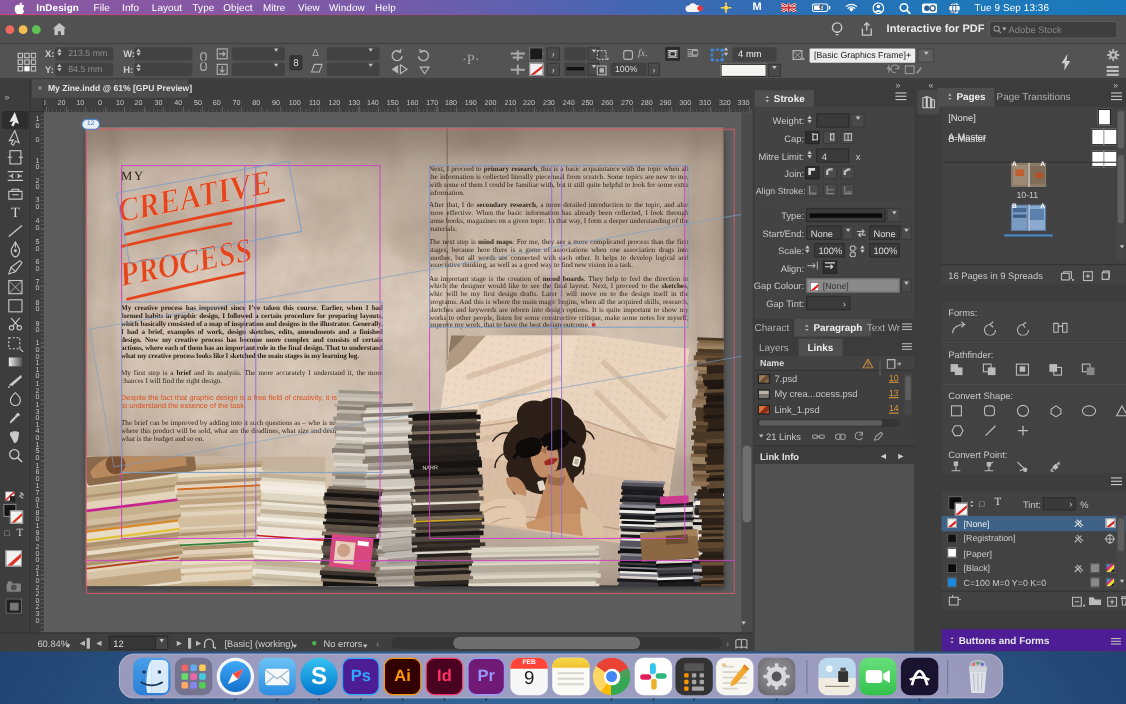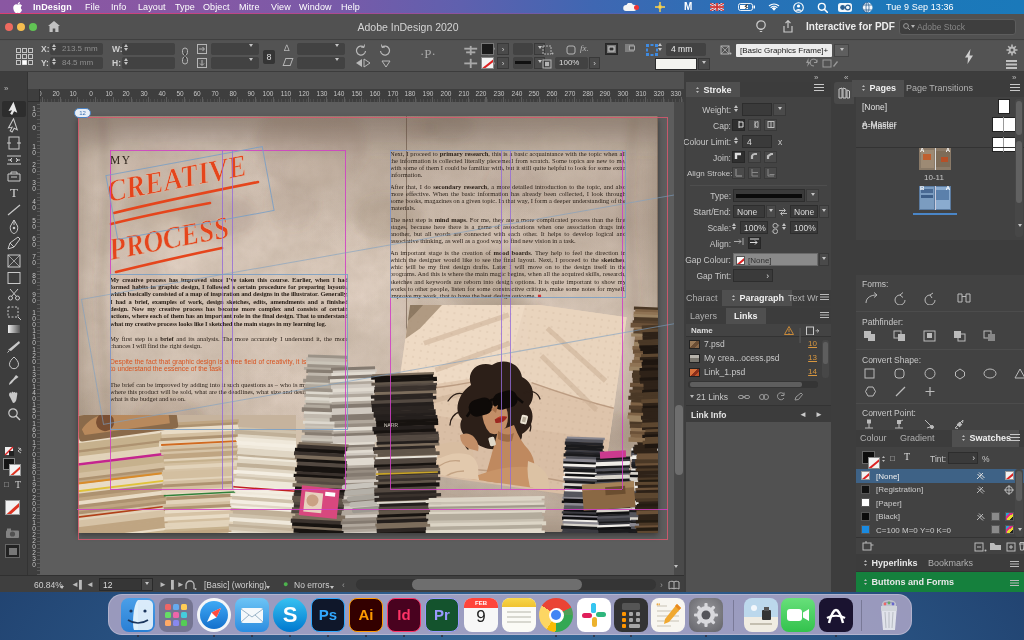--- a/index.html
+++ b/index.html
@@ -115,21 +115,20 @@
 </div>
 <div style="position:absolute;left:0;top:13px;width:1024px;height:1.5px;background:linear-gradient(90deg,rgba(226,60,110,.9) 0%,rgba(208,62,130,.55) 35%,rgba(190,70,150,.25) 55%,rgba(190,70,150,0) 75%)"></div>
 <div id="win">
  <div id="titlebar">
   <div class="tl" style="left:5px;background:#ee6a5f"></div>
   <div class="tl" style="left:17px;background:#f5bd4f"></div>
   <div class="tl" style="left:29px;background:#61c354"></div>
   <svg style="position:absolute;left:48px;top:7px" width="12" height="11">
         <path d="M6 0L0 5h1.5v6h3.2V7.5h2.6V11h3.2V5H12z" fill="#c2c2c2"></path>
       </svg>
-  <div style="position:absolute;left:0;top:0;width:816px;text-align:center;line-height:26px;color:#d4d4d4;font-size:10.5px">Adobe InDesign 2020</div>
   <svg style="position:absolute;left:755px;top:6px" width="12" height="14">
         <circle cx="6" cy="5" r="4.2" fill="none" stroke="#c9c9c9" stroke-width="1.3"></circle>
         <path d="M4.5 9.5h3M4.8 11.5h2.4" stroke="#c9c9c9" stroke-width="1.2"></path>
       </svg>
   <svg style="position:absolute;left:782px;top:6px" width="12" height="14">
         <path d="M2 6v6h8V6" fill="none" stroke="#c9c9c9" stroke-width="1.2"></path>
         <path d="M6 8V1M3.5 3.2L6 .7l2.5 2.5" fill="none" stroke="#c9c9c9" stroke-width="1.2"></path>
       </svg>
   <div style="position:absolute;left:806px;top:0;line-height:26px;color:#ececec;font-size:10px;font-weight:bold">Interactive for PDF &nbsp;<i class="tri" style="border-top-color:#bbb;border-left-width:3px;border-right-width:3px;border-top-width:4px"></i></div>
   <div style="position:absolute;left:899px;top:5px;width:117px;height:16px;background:#3e3e3e;border:1px solid #5d5d5d;border-radius:3px;color:#878787;font-size:8.5px;line-height:14px;padding-left:3px"><svg width="8" height="8" style="vertical-align:-1px">
@@ -292,20 +291,23 @@
   <svg style="position:absolute;left:1006px;top:3px" width="12" height="12">
         <g fill="#b9b9b9">
           <circle cx="6" cy="6" r="3.4"></circle>
           <g stroke="#b9b9b9" stroke-width="1.6">
             <path d="M6 0.5v3M6 8.5v3M0.5 6h3M8.5 6h3M2.2 2.2l2 2M7.8 7.8l2 2M9.8 2.2l-2 2M4.2 7.8l-2 2"></path>
           </g>
         </g>
         <circle cx="6" cy="6" r="1.5" fill="#535353"></circle>
       </svg>
   <div style="position:absolute;left:1006px;top:19px;width:11px;height:1.5px;background:#c0c0c0;box-shadow:0 3.5px #c0c0c0,0 7px #c0c0c0"></div>
+ </div>
+ <div id="tabbar">
+  <div id="doctab"><span style="padding:0 5px;color:#bbb;font-weight:normal">×</span>My Zine.indd @ 61% [GPU Preview]</div>
  </div>
  <div id="toolbar">
   <span style="position:absolute;left:4px;top:12px;color:#b9b9b9;font-size:8px">»</span>
   <div style="position:absolute;left:2px;top:29px;width:24px;height:16px;background:#2d2d2d;border-radius:2px"></div>
   <svg class="tool" style="top:29px" width="18" height="16" viewBox="0 0 18 16">
         <path d="M7 1l6 10-3.4-.8-1.2 4-2.2-.7 1.2-4L4 11z" fill="#e8e8e8" transform="rotate(12 9 8)"></path>
       </svg>
   <svg class="tool" style="top:46px" width="18" height="16" viewBox="0 0 18 16">
         <path d="M7 1l6 10-3.4-.8-1.2 4-2.2-.7 1.2-4L4 11z" fill="none" stroke="#c9c9c9" transform="rotate(12 9 8)"></path>
       </svg>
@@ -1328,21 +1330,21 @@
    <div class="pbtn sel" style="left:46px;top:22px"><svg width="10" height="9">
             <path d="M5 1v7M5 2h4v5H5" stroke="#ddd" fill="none"></path>
           </svg></div>
    <div class="pbtn" style="left:62px;top:22px"><svg width="10" height="9">
             <path d="M5 1v7M5 4.5a3 3 0 0 1 3-3v6a3 3 0 0 1-3-3" stroke="#bbb" fill="none"></path>
           </svg></div>
    <div class="pbtn" style="left:78px;top:22px"><svg width="10" height="9">
             <rect x="2" y="1.5" width="6" height="6" stroke="#bbb" fill="none"></rect>
             <path d="M5 1v7" stroke="#bbb"></path>
           </svg></div>
-   <span class="plab" style="right:100px;top:40px">Colour Limit:</span>
+   <span class="plab" style="right:100px;top:40px">Mitre Limit:</span>
         <span class="plab" style="left:48px;top:40px;color:#999;line-height:3px"><i class="triu" style="border-bottom-width:3px;border-left-width:2px;border-right-width:2px"></i><br><i class="tri" style="border-top-width:3px;border-left-width:2px;border-right-width:2px"></i></span>
         <div class="pfield" style="left:56px;top:38px;width:30px;height:13px;line-height:12px;padding-left:4px">4</div>
         <span class="plab" style="left:92px;top:40px">x</span>
    <span class="plab" style="right:100px;top:56px">Join:</span>
    <div class="pbtn sel" style="left:46px;top:54px"><svg width="10" height="9">
             <path d="M2 7V2h5" stroke="#ddd" stroke-width="2.4" fill="none"></path>
           </svg></div>
    <div class="pbtn" style="left:62px;top:54px"><svg width="10" height="9">
             <path d="M2 7V4a3 3 0 0 1 3-2h2" stroke="#bbb" stroke-width="2.2" fill="none"></path>
           </svg></div>
@@ -1513,20 +1515,35 @@
           <span style="position:absolute;left:1px;top:-1px;color:#fff;font-size:6px;font-weight:bold">B</span>
           <span style="position:absolute;right:1px;top:-1px;color:#fff;font-size:6px;font-weight:bold">A</span>
           <div style="position:absolute;left:16px;top:0;width:1px;height:24px;background:#ccd"></div>
         </div>
     <div style="position:absolute;left:57px;top:116px;width:44px;height:2px;background:#4a86c8"></div>
     <div style="position:absolute;right:1px;top:2px;width:8px;height:138px;background:#474747;border-radius:3px"></div>
     <div style="position:absolute;right:2px;top:4px;width:6px;height:34px;background:#616161;border-radius:3px"></div>
     <div style="position:absolute;right:2px;top:44px;width:6px;height:62px;background:#616161;border-radius:3px"></div>
     <span style="position:absolute;right:2px;top:126px;color:#999;font-size:7px"><i class="tri"></i></span>
   </div>
+  <div style="position:absolute;left:172px;top:168px;width:168px;height:18px;background:#424242;border-top:1px solid #333">
+    <span class="plab" style="left:6px;top:5px">16 Pages in 9 Spreads</span>
+    <svg style="position:absolute;left:108px;top:5px" width="13" height="10">
+          <rect x="1" y="2.5" width="7" height="6" fill="none" stroke="#bbb"></rect>
+          <path d="M3 2.5V1h7v6h-1.5" fill="none" stroke="#bbb"></path>
+          <circle cx="11.5" cy="8.5" r="1" fill="#bbb"></circle>
+        </svg>
+    <svg style="position:absolute;left:128px;top:5px" width="10" height="10">
+          <rect x="1" y="1" width="8" height="8" fill="none" stroke="#bbb"></rect>
+          <path d="M5 3v4M3 5h4" stroke="#bbb"></path>
+        </svg>
+    <svg style="position:absolute;left:144px;top:4px" width="10" height="10">
+          <path d="M2 3h6v6H2zM3 3V1.5h5.5V8" fill="none" stroke="#bbb"></path>
+        </svg>
+  </div>
   <div class="pbody" style="left:172px;top:203px;width:168px;height:155px;background:#424242">
     <span class="plab" style="left:6px;top:4px">Forms:</span>
     <svg style="position:absolute;left:8px;top:16px" width="120" height="14" fill="none" stroke="#bbb">
           <path d="M2 12C2 6 8 4 12 4M10 1.5l3 2.5-3 2.5"></path>
           <path d="M36 4a5 5 0 1 0 5 5M36 4l3-2.5M36 4l3 2.5"></path>
           <path d="M66 2a5 5 0 1 0 5 5M66 2l3-2M66 2l2 3" transform="translate(0 2)"></path>
           <path d="M96 3h4v8h-4zM104 3h4v8h-4zM100 5.5h4" transform="translate(-2 0)"></path>
         </svg>
     <div style="position:absolute;left:0;top:36px;width:168px;height:1px;background:#363636;border-bottom:1px solid #4c4c4c"></div>
     <span class="plab" style="left:6px;top:42px">Pathfinder:</span>
@@ -1578,28 +1595,20 @@
           </g>
           <g transform="translate(60 0)">
             <path d="M1 1l8 8M3 9l6-2"></path>
             <circle cx="8" cy="8" r="1.5" fill="#bbb"></circle>
           </g>
           <g transform="translate(90 0)">
             <path d="M1 9L9 1M1 9l3 .5M9 1l-.5 3"></path>
             <rect x="4" y="4" width="3" height="3" fill="#bbb" transform="rotate(45 5.5 5.5)"></rect>
           </g>
         </svg>
-  </div>
-  <div style="position:absolute;left:172px;top:358px;width:168px;height:17px;background:#3c3c3c">
-    <span class="ptab" style="left:4px;top:0">Colour</span>
-    <span class="ptab" style="left:44px;top:0">Gradient</span>
-    <div class="ptab on" style="left:96px;top:0"><svg width="7" height="8" style="vertical-align:-1px">
-            <path d="M2 3L3.5 1L5 3Z" fill="#bbb"></path>
-            <path d="M2 5L3.5 7L5 5Z" fill="#bbb"></path>
-          </svg> Swatches</div>
   </div>
   <div class="hamb" style="left:326px;top:362px">
         <div style="width:10px;height:1.4px;background:#c9c9c9;box-shadow:0 3px #c9c9c9,0 6px #c9c9c9"></div>
       </div>
   <div class="pbody" style="left:172px;top:375px;width:168px;height:107px;background:#424242">
     <div style="position:absolute;left:6px;top:4px;width:13px;height:13px;background:#0d0d0d;border:1px solid #666"></div>
     <div style="position:absolute;left:12px;top:10px;width:12px;height:12px;background:#f2f2f2;border:1px solid #888;overflow:hidden">
           <div style="position:absolute;left:-2px;top:4px;width:18px;height:2.2px;background:#d22;transform:rotate(-40deg)"></div>
         </div>
     <span style="position:absolute;left:24px;top:2px"><svg width="7" height="8">
@@ -1671,31 +1680,21 @@
           </svg>
       <svg style="position:absolute;left:150px;top:4px" width="10" height="10">
             <rect x="1" y="1" width="8" height="8" fill="none" stroke="#bbb"></rect>
             <path d="M5 3v4M3 5h4" stroke="#bbb"></path>
           </svg>
       <svg style="position:absolute;left:162px;top:3px" width="8" height="10">
             <path d="M1 3h6M2 3V1.5h4V3M2 3l.5 6h3L6 3" fill="none" stroke="#bbb"></path>
           </svg>
     </div>
   </div>
-  <div style="position:absolute;left:172px;top:482px;width:168px;height:18px;background:#3c3c3c;border-bottom:1px solid #333">
-    <b style="position:absolute;left:6px;top:4px;color:#e8e8e8;font-size:9px"><svg width="7" height="8" style="vertical-align:-1px">
-            <path d="M2 3L3.5 1L5 3Z" fill="#bbb"></path>
-            <path d="M2 5L3.5 7L5 5Z" fill="#bbb"></path>
-          </svg> Hyperlinks</b>
-    <span class="ptab" style="left:72px;top:1px">Bookmarks</span>
-    <div class="hamb" style="left:154px;top:7px">
-          <div style="width:9px;height:1.4px;background:#bbb;box-shadow:0 2.5px #bbb,0 5px #bbb"></div>
-        </div>
-  </div>
-  <div style="position:absolute;left:172px;top:500px;width:168px;height:20px;background:#15803d">
+  <div style="position:absolute;left:172px;top:500px;width:168px;height:20px;background:#4c1d95">
     <b style="position:absolute;left:6px;top:5px;color:#e8e8e8;font-size:9px"><svg width="7" height="8" style="vertical-align:-1px">
             <path d="M2 3L3.5 1L5 3Z" fill="#bbb"></path>
             <path d="M2 5L3.5 7L5 5Z" fill="#bbb"></path>
           </svg> Buttons and Forms</b>
     <div class="hamb" style="left:154px;top:8px">
           <div style="width:9px;height:1.4px;background:#bbb;box-shadow:0 2.5px #bbb,0 5px #bbb"></div>
         </div>
   </div>
  </div>
 </div>
@@ -1731,30 +1730,30 @@
         <path d="M24 10L14.5 14.5 10 24l9.5-4.5z" fill="#fff"></path>
         <path d="M24 10L14.5 14.5l5 5z" fill="#ff4b3e"></path>
       </svg></div>
  <div class="dicon" style="left:126px;background:linear-gradient(180deg,#6cc4f5,#2c8ce0)"><svg width="34" height="34">
         <rect x="6" y="10" width="22" height="15" rx="2" fill="#f4f8fb"></rect>
         <path d="M6 11l11 8 11-8M6 24l8-7M28 24l-8-7" stroke="#9ab4c8" fill="none"></path>
       </svg></div>
  <div class="dicon" style="left:164px;border-radius:50%;background:linear-gradient(180deg,#37c1f1,#0078cf)">
       <div style="color:#fff;font-size:22px;font-weight:bold;text-align:center;line-height:33px">S</div>
     </div>
- <div class="dicon" style="left:202px;background:#0f172a;border:1.5px solid #2da8ff">
+ <div class="dicon" style="left:202px;background:#4c1d95;border:1.5px solid #2da8ff">
       <div style="color:#31a8ff;font-size:15px;font-weight:bold;text-align:center;line-height:31px">Ps</div>
     </div>
  <div class="dicon" style="left:240px;background:#330000;border:1.5px solid #ff9a00">
       <div style="color:#ff9a00;font-size:15px;font-weight:bold;text-align:center;line-height:31px">Ai</div>
     </div>
  <div class="dicon" style="left:278px;background:#49021f;border:1.5px solid #ff3366">
       <div style="color:#ff3366;font-size:15px;font-weight:bold;text-align:center;line-height:31px">Id</div>
     </div>
- <div class="dicon" style="left:316px;background:#14532d;border:1.5px solid #9999ff">
+ <div class="dicon" style="left:316px;background:#701a75;border:1.5px solid #9999ff">
       <div style="color:#9999ff;font-size:15px;font-weight:bold;text-align:center;line-height:31px">Pr</div>
     </div>
  <div class="dicon" style="left:355px;background:#f7f7f7">
       <div style="position:absolute;top:0;left:0;right:0;height:10px;background:#ff453a;border-radius:8px 8px 0 0;color:#fff;font-size:6px;text-align:center;line-height:10px;font-weight:bold">FEB</div>
       <div style="position:absolute;top:9px;left:0;right:0;text-align:center;font-size:17px;color:#222">9</div>
     </div>
  <div class="dicon" style="left:393px;background:#fbfbf6">
       <div style="position:absolute;top:0;left:0;right:0;height:9px;background:linear-gradient(180deg,#f7d64a,#f0c330);border-radius:8px 8px 0 0"></div>
       <div style="position:absolute;top:13px;left:5px;right:5px;height:1.5px;background:#d8d8d0;box-shadow:0 5px #d8d8d0,0 10px #d8d8d0"></div>
     </div>

